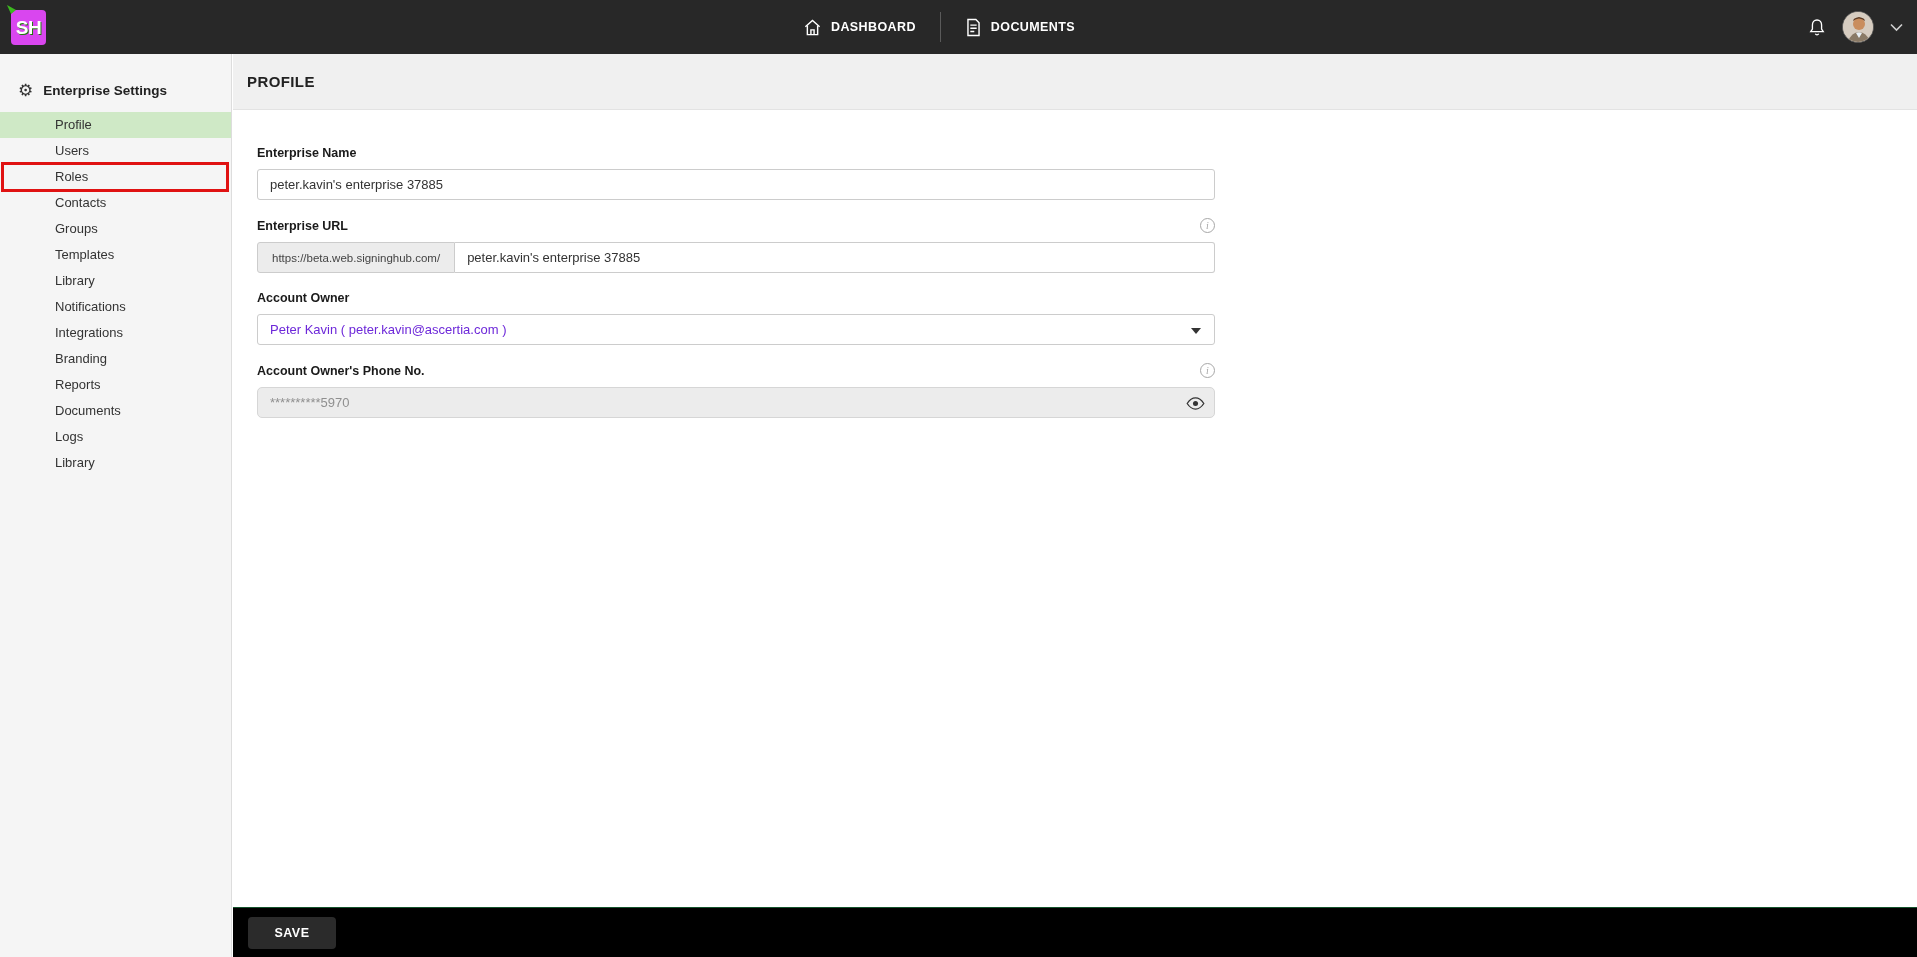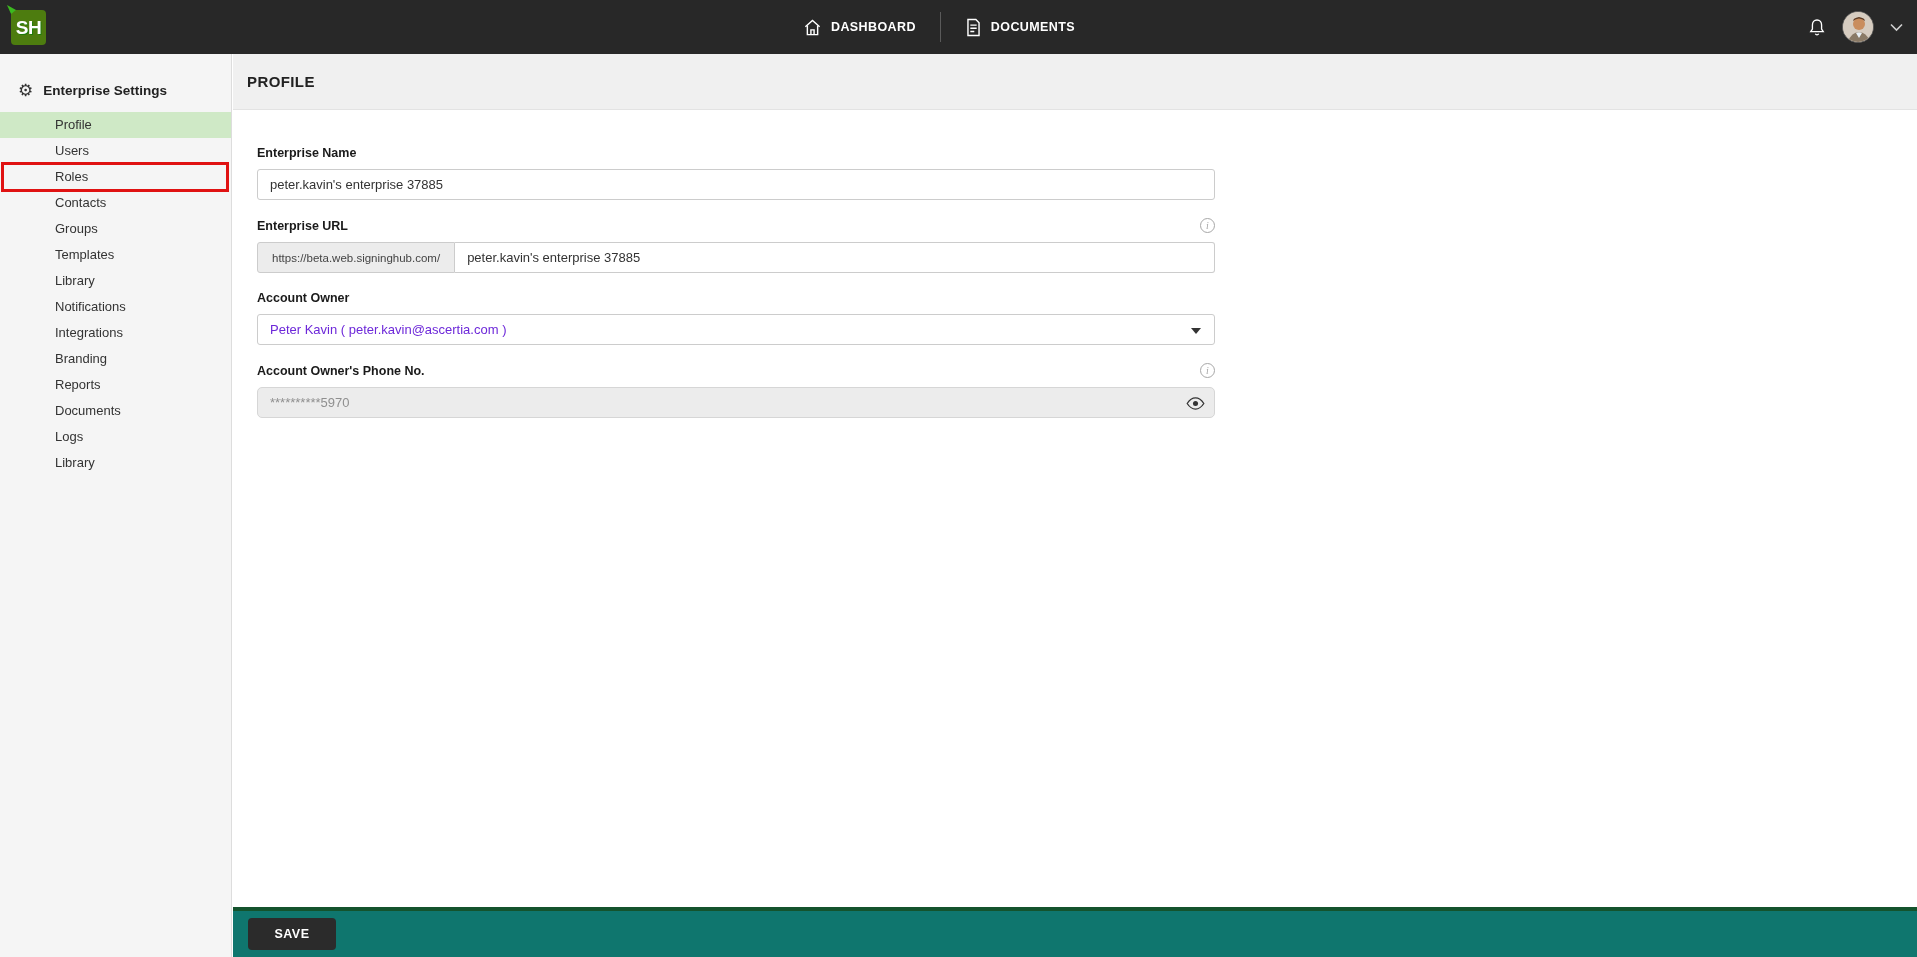--- a/index.html
+++ b/index.html
@@ -4,21 +4,21 @@
 <style>
   * { margin:0; padding:0; box-sizing:border-box; }
   html,body { width:1917px; height:957px; overflow:hidden;
     font-family:"Liberation Sans", sans-serif; background:#fff; }
   .page { position:relative; width:1917px; height:957px; }
 
   
   .topbar { position:absolute; top:0; left:0; width:100%; height:54px;
     background:#282828; display:flex; align-items:center; }
   .logo { position:absolute; left:11px; top:10px; width:35px; height:35px;
-    background:#4d7c0f; border-radius:4px; color:#fff; font-weight:bold;
+    background:#d946ef; border-radius:4px; color:#fff; font-weight:bold;
     font-size:19px; display:flex; align-items:center; justify-content:center;
     letter-spacing:-0.5px; text-shadow:1px 1px 0 #1d7a0a; }
   .logo::before { content:""; position:absolute; top:-5px; left:-4px;
     width:9px; height:9px; background:#3cb91f;
     clip-path:polygon(0 0, 100% 55%, 45% 100%); }
   .topnav { position:absolute; left:797px; top:0; height:54px;
     display:flex; align-items:center; }
   .topnav-item { display:flex; align-items:center; gap:9px; color:#fff;
     font-size:12.5px; font-weight:bold; letter-spacing:0.4px; cursor:pointer;
     padding:0 6px; height:54px; }
@@ -86,21 +86,21 @@
   .masked-wrap { position:relative; width:958px; }
   .masked-input { width:958px; height:31px; border:1px solid #d6d6d6;
     border-radius:5px; background:#ececec; padding:0 40px 0 12px;
     font-size:13px; color:#8f8f8f; font-family:"Liberation Sans", sans-serif;
     outline:none; }
   .eye-btn { position:absolute; right:10px; top:6px; width:20px; height:20px;
     cursor:pointer; display:flex; align-items:center; justify-content:center; }
 
   
   .footer { position:absolute; left:233px; bottom:0; width:1684px; height:50px;
-    background:#0f766e; border-top:4px solid #14532d; display:flex;
+    background:#000000; border-top:1px solid #14532d; display:flex;
     align-items:center; }
   .save-btn { margin-left:15px; width:88px; height:32px; background:#2b2b2b;
     color:#fff; border:none; border-radius:4px; font-size:12.5px;
     font-weight:bold; letter-spacing:0.5px; cursor:pointer;
     font-family:"Liberation Sans", sans-serif; }
 </style>
 </head>
 <body>
 
 <div class="page">

